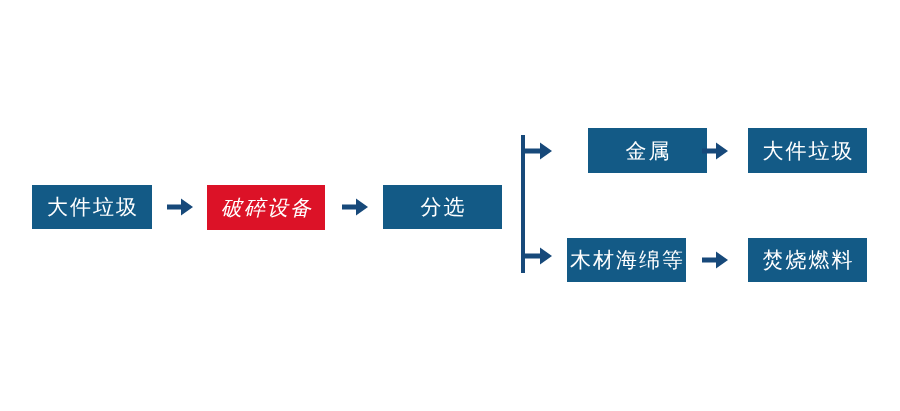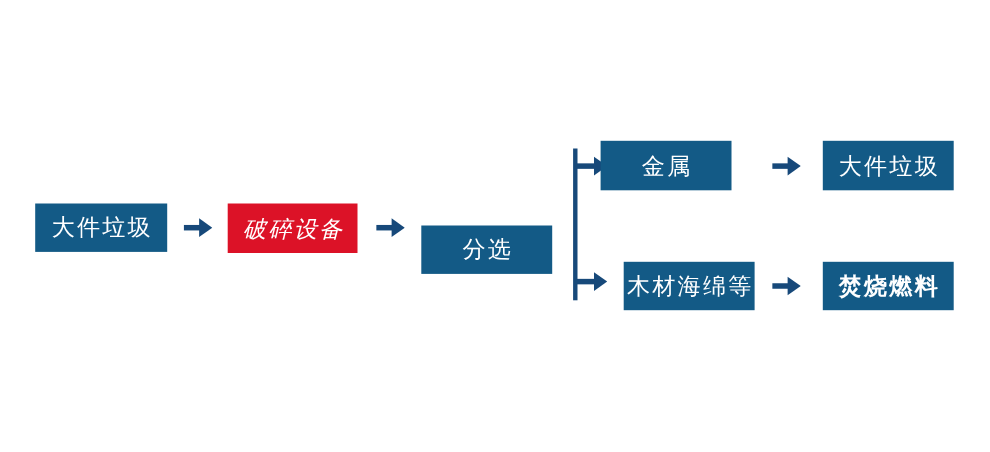--- a/index.html
+++ b/index.html
@@ -26,25 +26,25 @@
     letter-spacing: 2px;
   }
   .node .lbl {
     padding-left: 2px; 
     white-space: nowrap;
   }
   .node.red { background: var(--box-red, #DC1227); font-style: italic; }
 
   .b1 { left: 32px;  top: 185px; width: 120px; height: 44px; }
   .b2 { left: 207px; top: 185px; width: 118px; height: 45px; }
-  .b3 { left: 383px; top: 185px; width: 119px; height: 44px; margin-top: 20px; }
-  .b4 { left: 546px; top: 128px; width: 119px; height: 45px; }
+  .b3 { left: 383px; top: 185px; width: 119px; height: 44px; }
+  .b4 { left: 588px; top: 128px; width: 119px; height: 45px; }
   .b5 { left: 748px; top: 128px; width: 119px; height: 45px; }
   .b6 { left: 567px; top: 238px; width: 119px; height: 44px; }
-  .b7 { left: 748px; top: 238px; width: 119px; height: 44px; font-weight: bold; }
+  .b7 { left: 748px; top: 238px; width: 119px; height: 44px; }
 
   .arrow {
     position: absolute;
     color: var(--arrow, #17497A);
     line-height: 0;
   }
   .arrow svg { display: block; }
   .a1 { left: 167px; top: 197px; }
   .a2 { left: 342px; top: 197px; }
   .a3 { left: 702px; top: 141px; }

